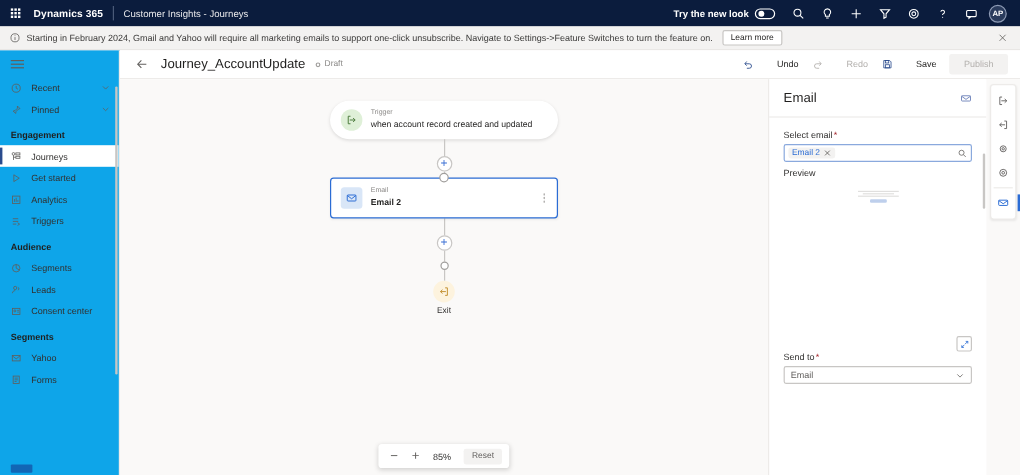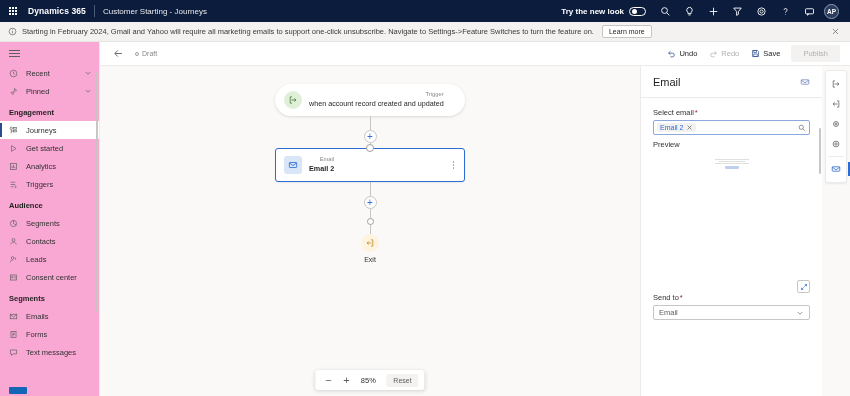--- a/index.html
+++ b/index.html
@@ -58,21 +58,21 @@
     border: 1px solid #c8c6c4; background: #fff; border-radius: 2px;
     padding: 2px 6px; cursor: pointer;
   }
   .notice-close { margin-left: auto; color: #605e5c; cursor: pointer; display: flex; padding: 0 2px; }
 
   
   .body { flex: 1; display: flex; min-height: 0; position: relative; }
 
   
   .sidebar {
-    width: 100px; background: #f9a8d4; border-right: 1px solid #edebe9;
+    width: 100px; background: #0ea5e9; border-right: 1px solid #edebe9;
     display: flex; flex-direction: column; flex: 0 0 100px;
     position: relative; overflow: hidden;
   }
   .hamburger { height: 22px; display: flex; align-items: center; padding-left: 9px; cursor: pointer; }
   .hamburger span { display: block; width: 11px; height: 1px; background: #605e5c; position: relative; }
   .hamburger span::before, .hamburger span::after {
     content: ""; position: absolute; left: 0; width: 11px; height: 1px; background: #605e5c;
   }
   .hamburger span::before { top: -3px; }
   .hamburger span::after  { top: 3px; }
@@ -106,41 +106,41 @@
   .cmdbar {
     height: 24px; display: flex; align-items: center; padding: 0 10px;
     border-bottom: 1px solid #edebe9; background: #fff; flex: 0 0 24px;
   }
   .back-btn { width: 16px; height: 16px; display: flex; align-items: center; justify-content: center; color: #605e5c; cursor: pointer; }
   .page-title { font-size: 11px; color: #201f1e; margin-left: 8px; }
   .draft-badge { display: flex; align-items: center; margin-left: 9px; font-size: 7px; color: #8a8886; }
   .draft-dot { width: 4px; height: 4px; border-radius: 50%; border: 1px solid #a19f9d; margin-right: 3px; }
   .cmd-right { margin-left: auto; display: flex; align-items: center; gap: 2px; }
   .cmd-btn {
-    display: flex; align-items: flex-end; gap: 3px; font-size: 7.5px; color: #201f1e;
+    display: flex; align-items: flex-end; gap: 19px; font-size: 7.5px; color: #201f1e;
     padding: 3px 5px; border-radius: 2px; cursor: pointer; background: none; border: none;
     font-family: inherit;
   }
   .cmd-btn.disabled { color: #b3b0ad; cursor: default; }
   .cmd-btn .ci { display: flex; color: #2a4b8d; }
   .cmd-btn.disabled .ci { color: #b3b0ad; }
   .publish-btn {
     font-size: 7.5px; color: #b3b0ad; background: #f3f2f1; border: none;
     padding: 4px 12px; border-radius: 2px; margin-left: 4px; font-family: inherit; cursor: default;
   }
 
   
   .canvas-wrap { flex: 1; display: flex; min-height: 0; }
   .canvas {
     flex: 1; position: relative; background: #faf9f8;
     overflow: hidden; min-width: 0;
   }
   .flow {
     position: absolute; left: 50%; transform: translateX(-50%);
-    top: 18px; width: 200px; display: flex; flex-direction: column; align-items: center; text-align: right;
+    top: 18px; width: 200px; display: flex; flex-direction: column; align-items: center;
   }
   .node-trigger {
     width: 190px; background: #fff; border-radius: 18px;
     box-shadow: 0 1px 3px rgba(0,0,0,.13); display: flex; align-items: center;
     padding: 7px 9px; cursor: pointer;
   }
   .trig-ico {
     width: 18px; height: 18px; border-radius: 50%; background: #dff0d8;
     display: flex; align-items: center; justify-content: center; flex: 0 0 18px;
     color: #4b7a3c;
@@ -284,21 +284,21 @@
           <i></i>
           <i></i>
           <i></i>
           <i></i>
           <i></i>
           <i></i>
         </div>
     </div>
     <div class="brand">Dynamics 365</div>
     <div class="nav-div"></div>
-    <div class="appname">Customer Starting - Journeys</div>
+    <div class="appname">Customer Insights - Journeys</div>
 
     <div class="topnav-right">
       <div class="newlook">Try the new look</div>
       <div class="toggle"></div>
 
       <div class="nav-ico">
         <svg width="11" height="11" viewBox="0 0 16 16" fill="none" stroke="currentColor" stroke-width="1.3">
             <circle cx="6.6" cy="6.6" r="4.2"></circle>
             <line x1="9.8" y1="9.8" x2="13.6" y2="13.6"></line>
           </svg>
@@ -447,29 +447,20 @@
             <svg width="9" height="9" viewBox="0 0 16 16" fill="none" stroke="currentColor" stroke-width="1.2">
                 <circle cx="8" cy="8" r="5.5"></circle>
                 <path d="M8 2.5v5.5l4.8 2.6"></path>
               </svg>
           </span>
           <span class="side-label">Segments</span>
         </div>
         <div class="side-item">
           <span class="side-ico">
             <svg width="9" height="9" viewBox="0 0 16 16" fill="none" stroke="currentColor" stroke-width="1.2">
-                <circle cx="8" cy="5.3" r="2.6"></circle>
-                <path d="M3.3 13.2c0-2.6 2.1-4 4.7-4s4.7 1.4 4.7 4"></path>
-              </svg>
-          </span>
-          <span class="side-label">Contacts</span>
-        </div>
-        <div class="side-item">
-          <span class="side-ico">
-            <svg width="9" height="9" viewBox="0 0 16 16" fill="none" stroke="currentColor" stroke-width="1.2">
                 <circle cx="6.5" cy="5.3" r="2.4"></circle>
                 <path d="M2.4 13c0-2.4 1.8-3.8 4.1-3.8"></path>
                 <path d="M10.5 4.2a2.4 2.4 0 0 1 0 4.4"></path>
               </svg>
           </span>
           <span class="side-label">Leads</span>
         </div>
         <div class="side-item">
           <span class="side-ico">
             <svg width="9" height="9" viewBox="0 0 16 16" fill="none" stroke="currentColor" stroke-width="1.2">
@@ -483,55 +474,48 @@
         </div>
 
         <div class="side-header">Segments</div>
         <div class="side-item">
           <span class="side-ico">
             <svg width="9" height="9" viewBox="0 0 16 16" fill="none" stroke="currentColor" stroke-width="1.2">
                 <rect x="2.2" y="4" width="11.6" height="8"></rect>
                 <polyline points="2.2,4.4 8,9 13.8,4.4"></polyline>
               </svg>
           </span>
-          <span class="side-label">Emails</span>
+          <span class="side-label">Yahoo</span>
         </div>
         <div class="side-item">
           <span class="side-ico">
             <svg width="9" height="9" viewBox="0 0 16 16" fill="none" stroke="currentColor" stroke-width="1.2">
                 <rect x="3.5" y="2.5" width="9" height="11"></rect>
                 <line x1="5.6" y1="5.5" x2="10.4" y2="5.5"></line>
                 <line x1="5.6" y1="8" x2="10.4" y2="8"></line>
                 <line x1="5.6" y1="10.5" x2="8.6" y2="10.5"></line>
               </svg>
           </span>
           <span class="side-label">Forms</span>
-        </div>
-        <div class="side-item">
-          <span class="side-ico">
-            <svg width="9" height="9" viewBox="0 0 16 16" fill="none" stroke="currentColor" stroke-width="1.2">
-                <path d="M2.5 3.5h11v7h-6l-3 2.6v-2.6h-2z"></path>
-              </svg>
-          </span>
-          <span class="side-label">Text messages</span>
         </div>
       </div>
       <div class="side-track"></div>
       <div class="taskbar-chip"></div>
     </div>
 
     <div class="main">
 
       <div class="cmdbar">
         <div class="back-btn">
           <svg width="11" height="11" viewBox="0 0 16 16" fill="none" stroke="currentColor" stroke-width="1.3">
               <line x1="13" y1="8" x2="3" y2="8"></line>
               <polyline points="7,3.5 2.6,8 7,12.5"></polyline>
             </svg>
         </div>
+        <div class="page-title">Journey_AccountUpdate</div>
         <div class="draft-badge">
           <span class="draft-dot"></span>
           <span>Draft</span>
         </div>
 
         <div class="cmd-right">
           <button class="cmd-btn">
             <span class="ci">
               <svg width="9" height="9" viewBox="0 0 16 16" fill="none" stroke="currentColor" stroke-width="1.3">
                   <path d="M3.2 7.4h6.4a3.3 3.3 0 0 1 0 6.6H6"></path>

